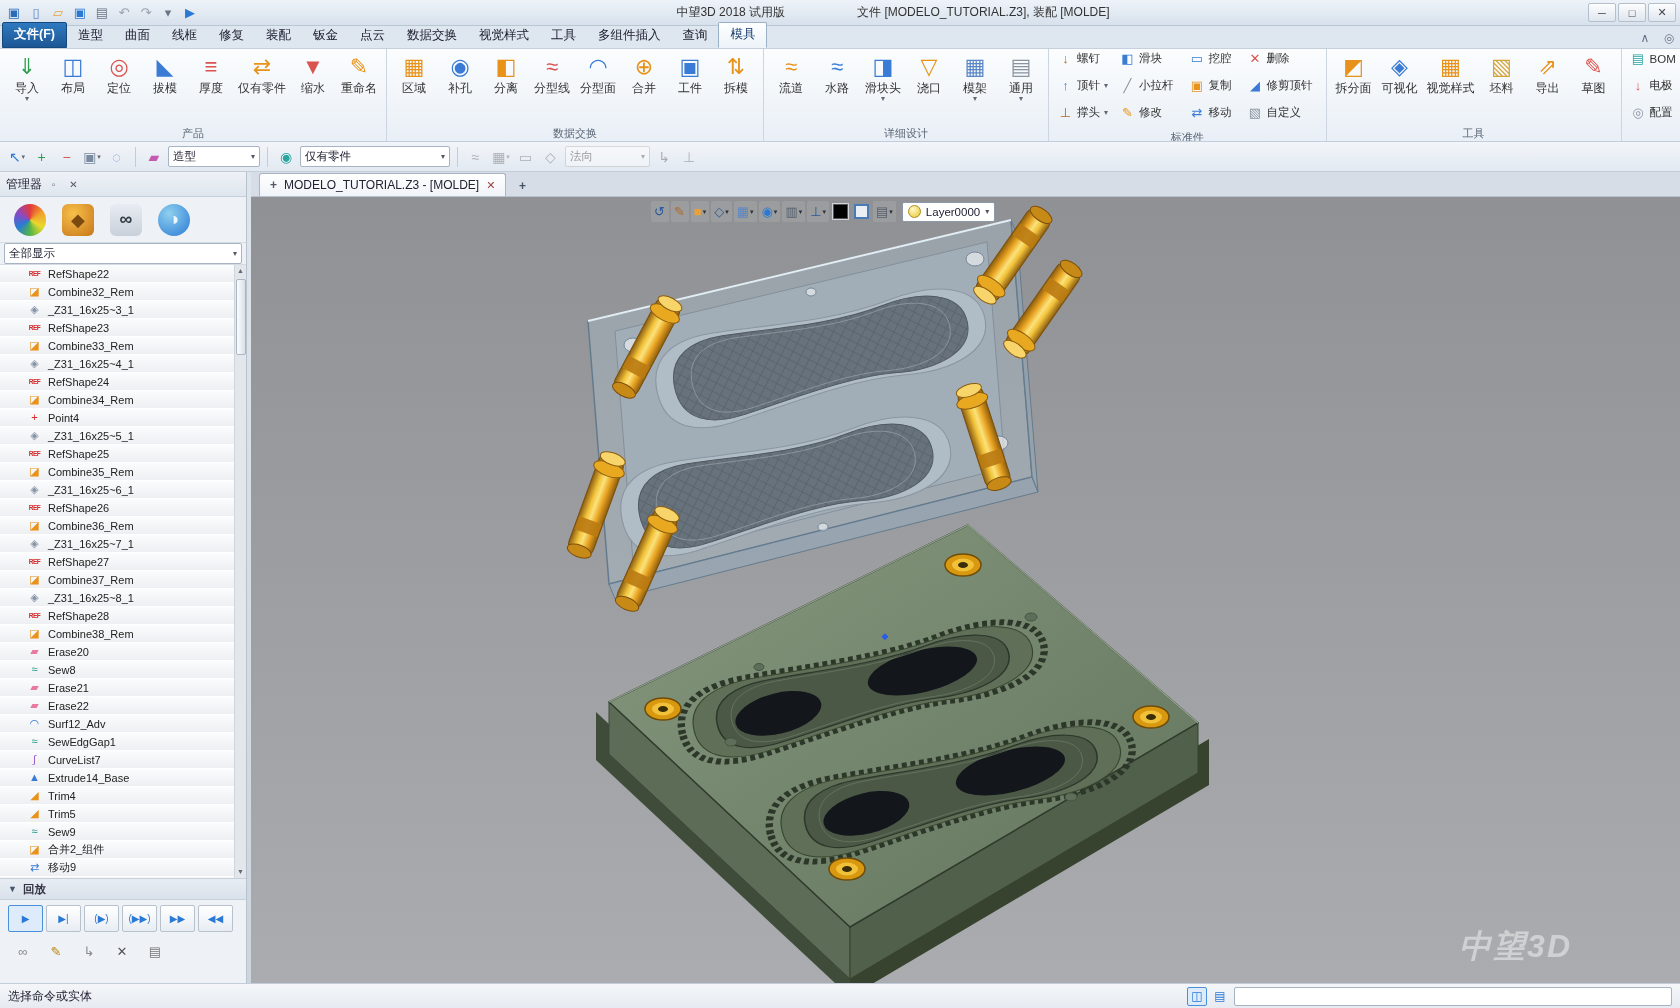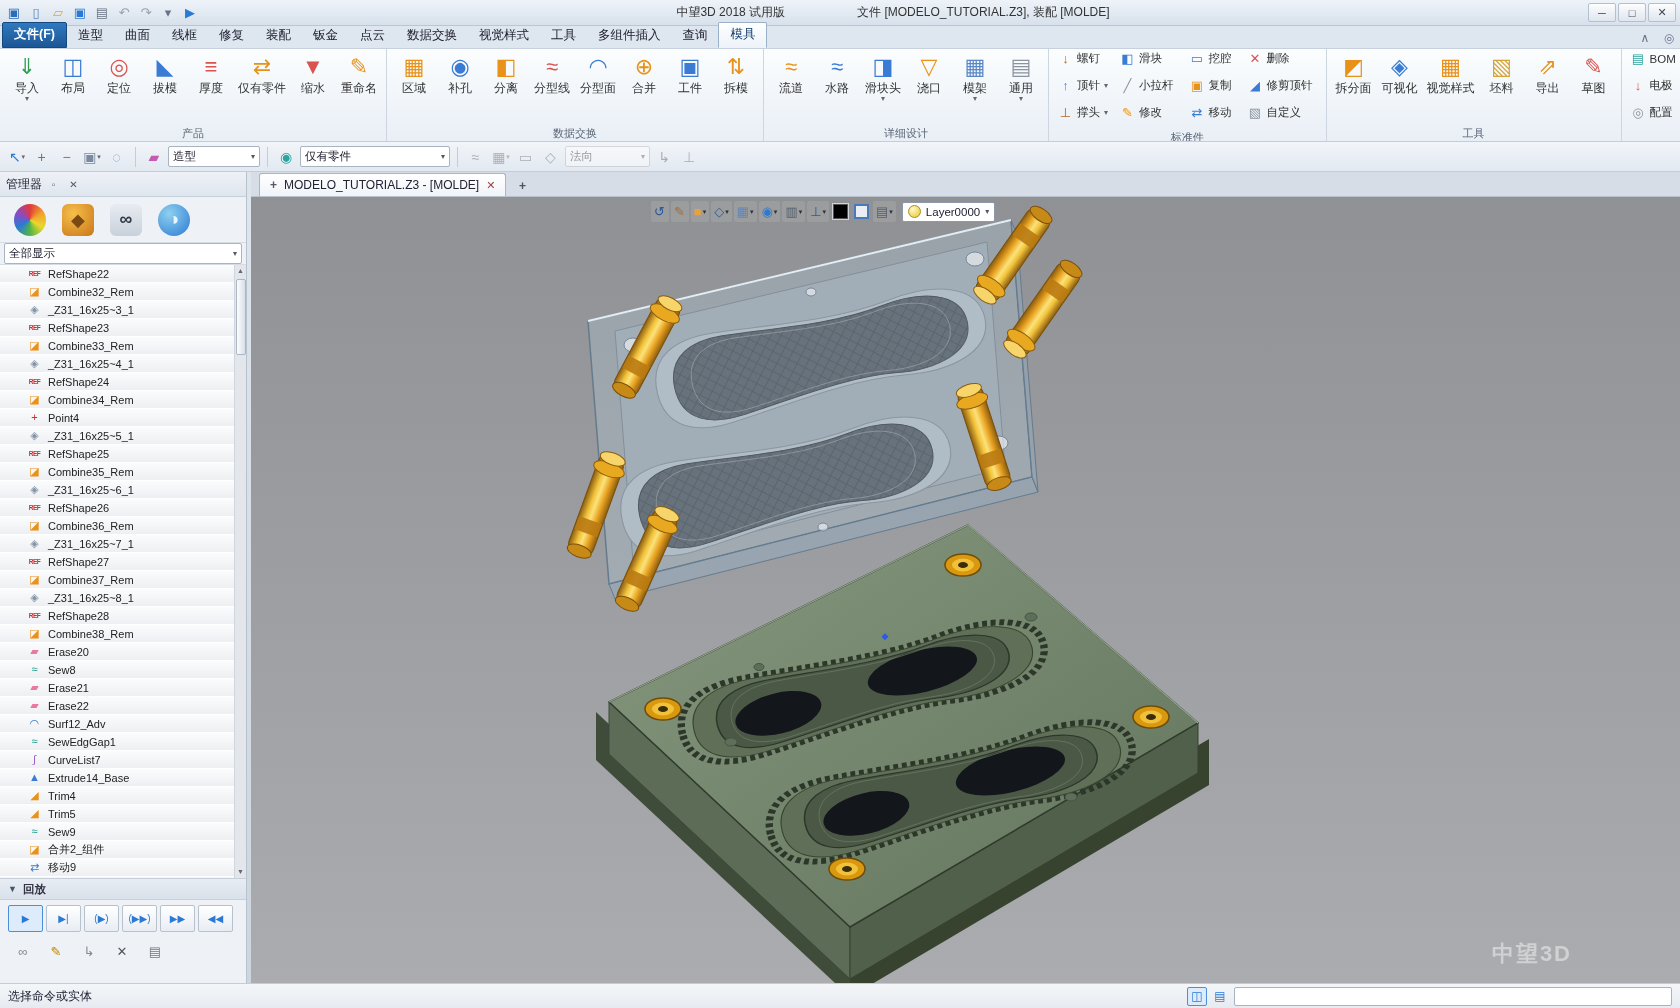--- a/index.html
+++ b/index.html
@@ -97,21 +97,21 @@
   .viewport{flex:1;position:relative;background:linear-gradient(var(--viewport_top,#909295),var(--viewport_bottom,#a9abae));overflow:hidden;}
   .scene{position:absolute;inset:0;width:100%;height:100%;}
   .vtb{position:absolute;top:4px;left:400px;display:flex;align-items:center;gap:2px;}
   .vtbi{height:21px;display:flex;align-items:center;justify-content:center;padding:0 3px;font-size:13px;border-radius:2px;background:rgba(255,255,255,0.10);}
   .vtbi .arr{font-size:7px;color:#2b3138;margin-left:1px;}
   .swatch{width:15px;height:15px;border:1px solid #555;margin:0 2px;}
   .swatch.black{background:#000;outline:1px solid #cfd4da;}
   .swatch.frame{background:#e8eef4;border:2px solid #4a7ab5;}
   .bulb{width:13px;height:13px;border-radius:50%;background:radial-gradient(circle at 35% 30%,#fff8c8,#e8c62a);border:1px solid #a8901a;}
   .layercombo{height:20px;background:#fff;border:1px solid #8d99a8;border-radius:2px;display:flex;align-items:center;gap:5px;padding:0 5px;font-size:11.5px;color:#223;margin-left:4px;}
-  .watermark{position:absolute;right:108px;bottom:14px;font-size:22px;font-weight:bold;color:rgba(255,255,255,0.45);letter-spacing:2px;}
+  .watermark{position:absolute;right:108px;bottom:14px;font-size:32px;font-weight:bold;color:rgba(255,255,255,0.45);letter-spacing:2px;font-style:italic;}
 
   
   .statusbar{height:25px;background:linear-gradient(#f4f6f9,#e7ebf1);border-top:1px solid #c2cdd9;display:flex;align-items:center;padding:0 8px;gap:4px;}
   .st-msg{font-size:12px;color:#223;}
   .st-sp{margin-left:auto;}
   .st-toggle{width:20px;height:19px;display:flex;align-items:center;justify-content:center;font-size:12px;color:#2a7ad5;border:1px solid transparent;border-radius:2px;}
   .st-toggle.k-active{border-color:#4a90d9;background:#ddebfa;}
   .st-input{width:438px;height:19px;border:1px solid #a8b4c2;background:#fff;border-radius:2px;font-size:11px;padding:0 4px;font-family:"Liberation Sans",sans-serif;}
 </style>
 </head>

